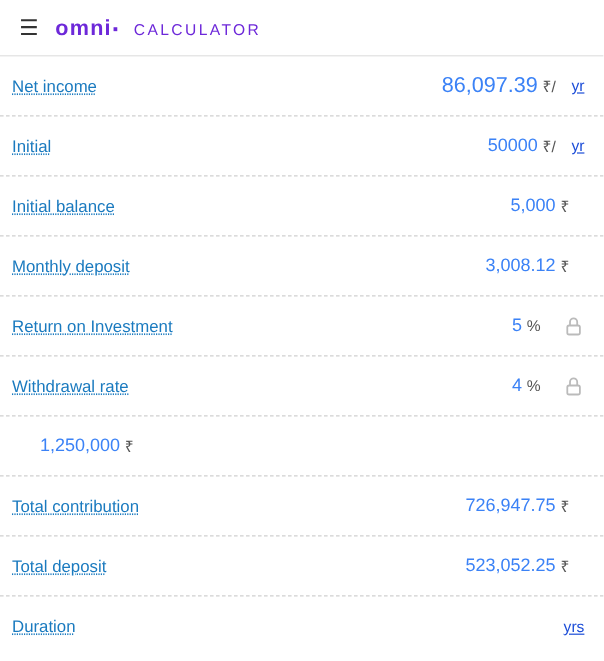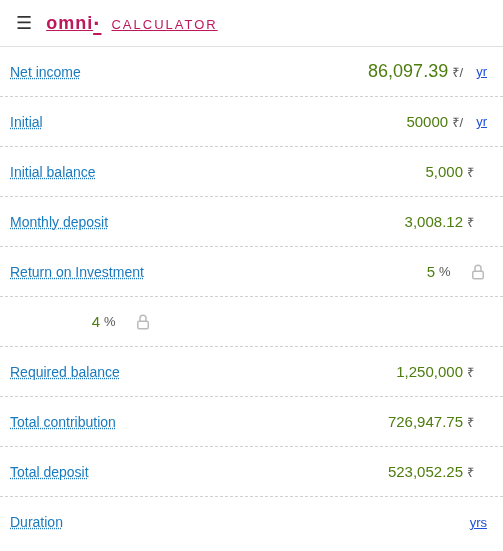--- a/index.html
+++ b/index.html
@@ -23,22 +23,21 @@
       margin-right: 14px;
       color: #333;
     }
     .logo {
       font-weight: bold;
       font-size: 18px;
       color: #1a1a1a;
       letter-spacing: 1px;
     }
     .logo span {
-      color: #be185d;
-      text-decoration: underline;
+      color: #6d28d9;
     }
     .logo-dot {
       color: #e63c00;
       font-size: 22px;
       line-height: 0;
       vertical-align: middle;
     }
     .logo-calculator {
       font-size: 13px;
       color: #555;
@@ -66,21 +65,21 @@
       cursor: pointer;
       flex: 1;
     }
     .row-right {
       display: flex;
       align-items: center;
       gap: 4px;
     }
     .row-value {
       font-size: 15px;
-      color: #4d7c0f;
+      color: #3b82f6;
       text-align: right;
       min-width: 90px;
     }
     .row-value.large {
       font-size: 18px;
       font-weight: 500;
     }
     .row-unit {
       font-size: 13px;
       color: #555;
@@ -149,31 +148,31 @@
       <div class="row-right">
         <span class="row-value">5</span>
         <span class="row-unit">%</span>
         <svg class="lock-icon" viewBox="0 0 24 24" fill="none" stroke="#bbb" stroke-width="2">
       <rect x="5" y="11" width="14" height="10" rx="2" ry="2"></rect>
       <path d="M8 11V7a4 4 0 018 0v4"></path>
     </svg>
       </div>
     </div>
     <div class="calc-row">
+      <span class="row-label">Withdrawal rate</span>
       <div class="row-right">
         <span class="row-value">4</span>
         <span class="row-unit">%</span>
         <svg class="lock-icon" viewBox="0 0 24 24" fill="none" stroke="#bbb" stroke-width="2">
       <rect x="5" y="11" width="14" height="10" rx="2" ry="2"></rect>
       <path d="M8 11V7a4 4 0 018 0v4"></path>
     </svg>
       </div>
     </div>
     <div class="calc-row">
-      <span class="row-label">Required balance</span>
       <div class="row-right">
         <span class="row-value">1,250,000</span>
         <span class="row-unit">₹</span>
       </div>
     </div>
     <div class="calc-row">
       <span class="row-label">Total contribution</span>
       <div class="row-right">
         <span class="row-value">726,947.75</span>
         <span class="row-unit">₹</span>

